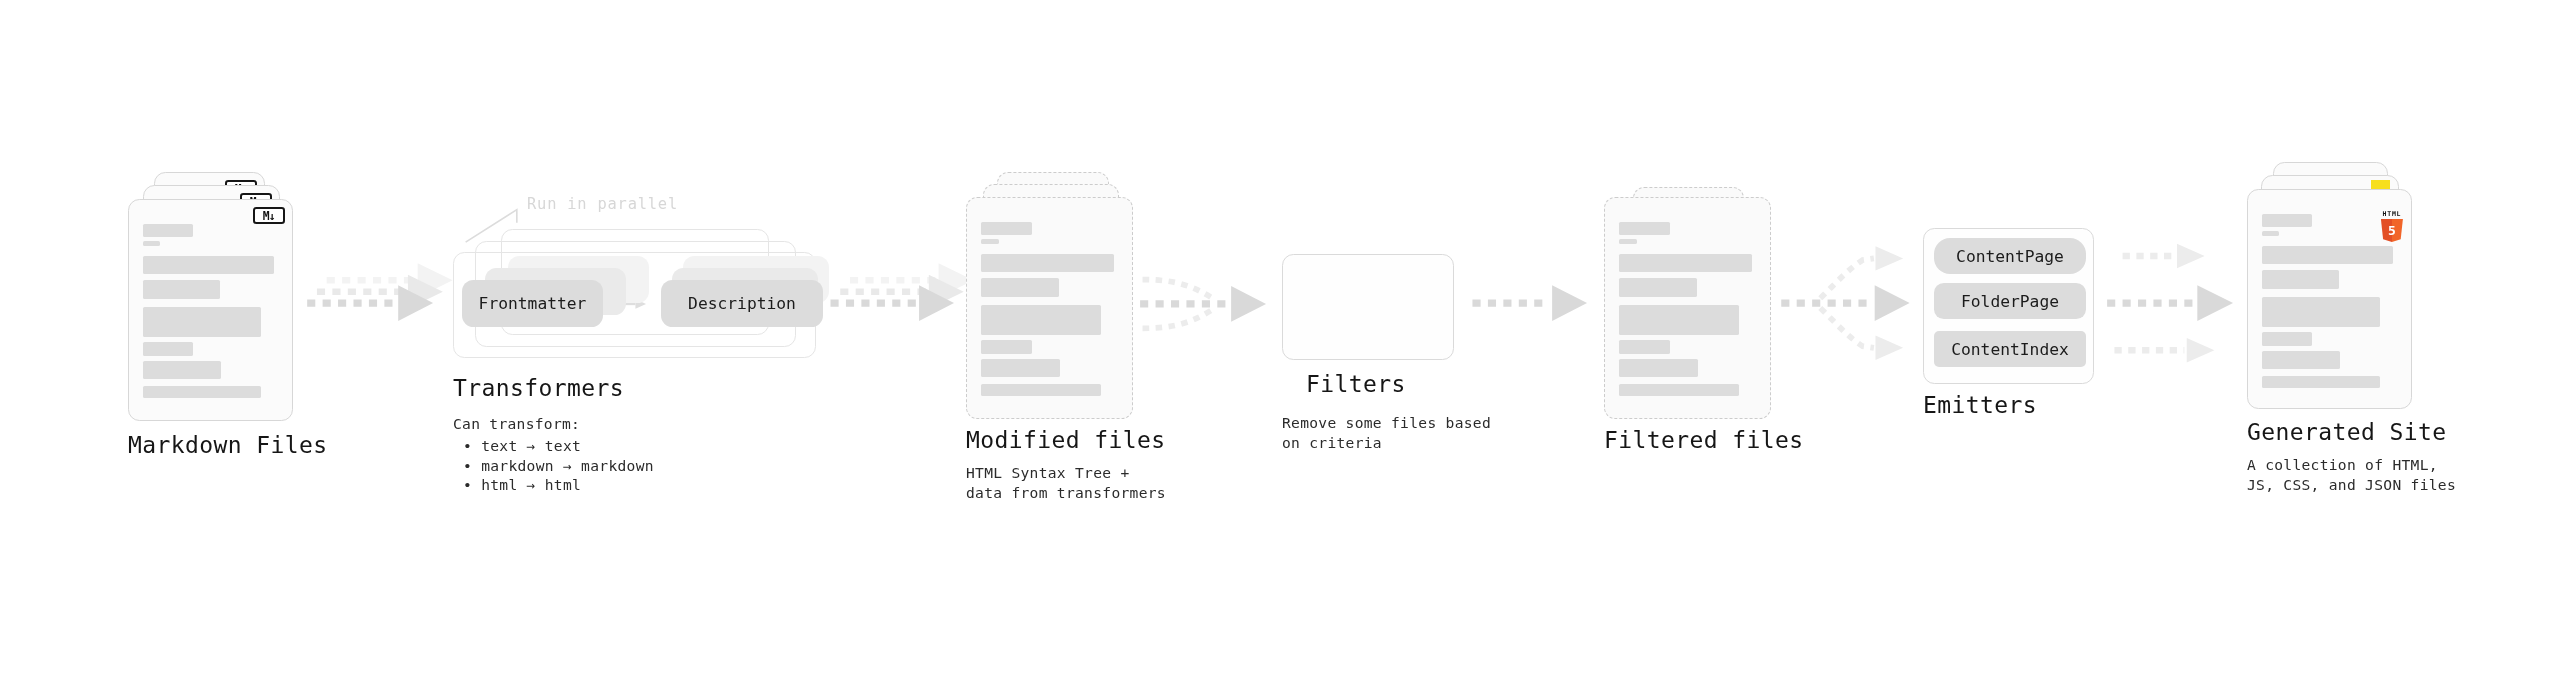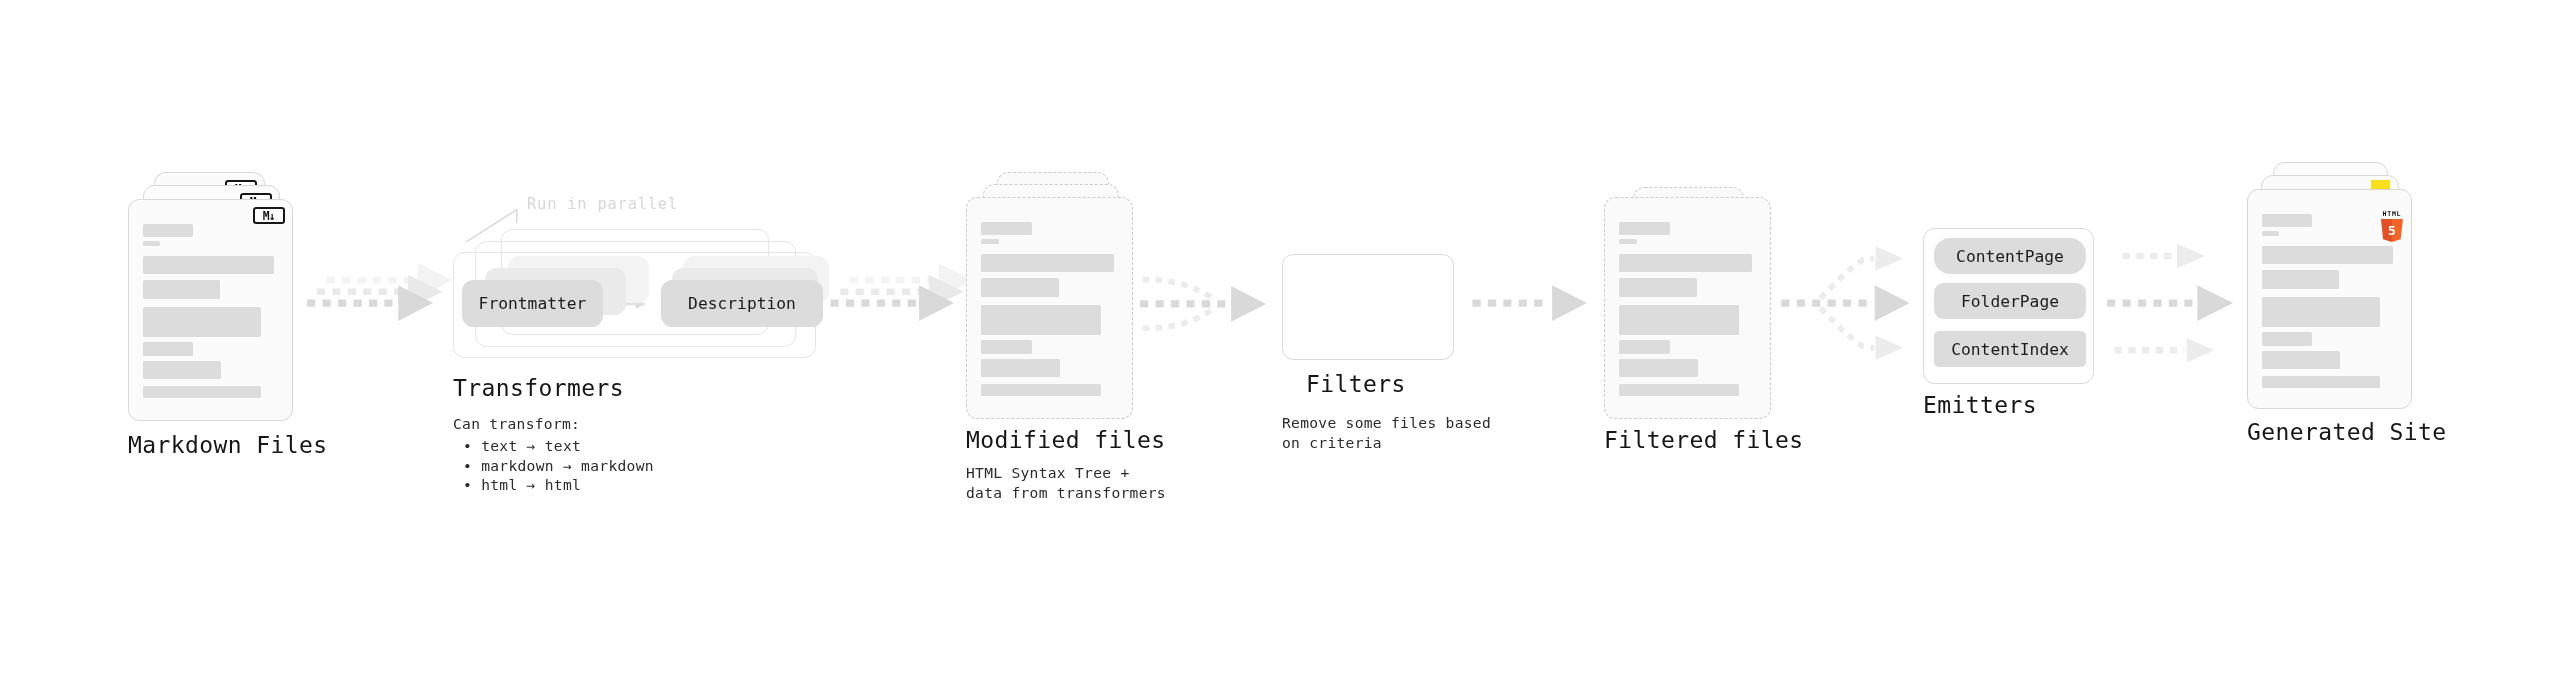--- a/index.html
+++ b/index.html
@@ -240,15 +240,19 @@
         <div class="bar" style="width: 13%; height: 4.9px; margin-top: 4.1px;"></div>
         <div class="bar" style="width: 99%; height: 18px; margin-top: 10.6px;"></div>
         <div class="bar" style="width: 58%; height: 18.7px; margin-top: 5.7px;"></div>
         <div class="bar" style="width: 89%; height: 30px; margin-top: 8.1px;"></div>
         <div class="bar" style="width: 38%; height: 14.6px; margin-top: 4.9px;"></div>
         <div class="bar" style="width: 59%; height: 18px; margin-top: 4.9px;"></div>
         <div class="bar" style="width: 89%; height: 12.2px; margin-top: 6.5px;"></div>
       </div>
   </div>
   <div class="stage-title" style="left:2247px; top:419px;">Generated Site</div>
+  <div class="stage-desc" style="left:2247px; top:455px;">
+    <div>A collection of HTML,</div>
+    <div>JS, CSS, and JSON files</div>
+  </div>
 
 </div>
 
 
 </body></html>

